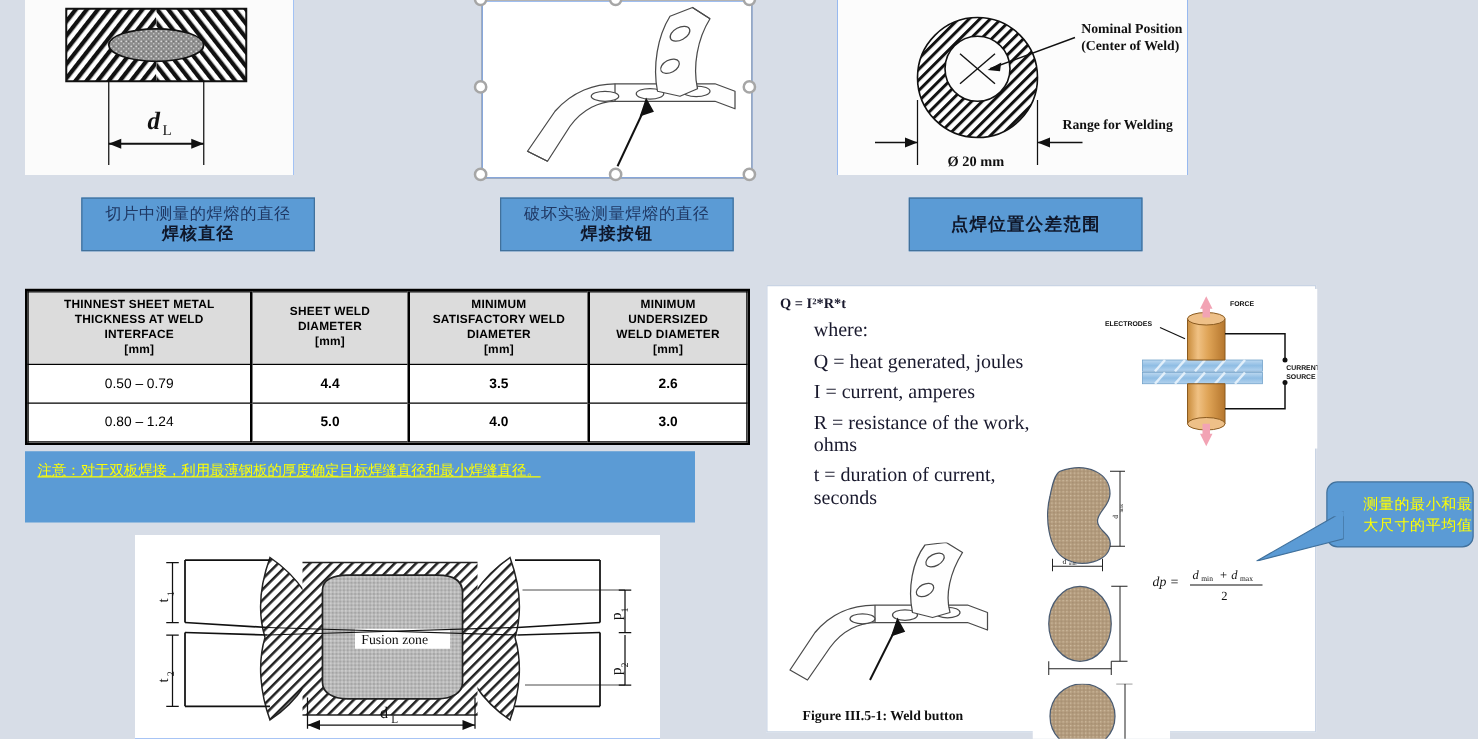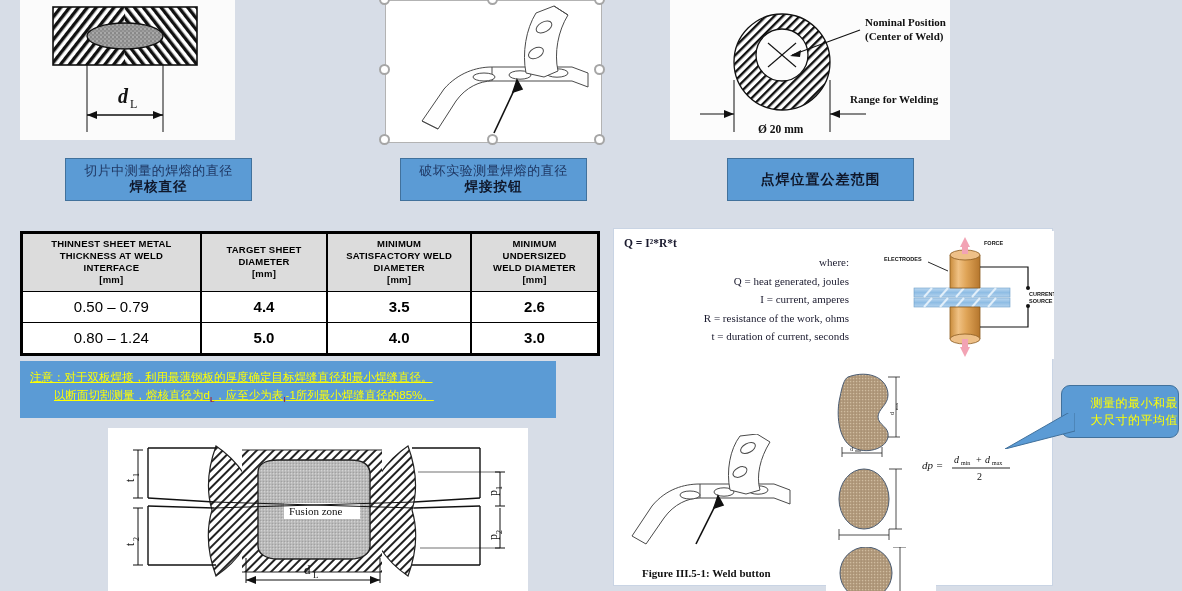--- a/index.html
+++ b/index.html
@@ -38,39 +38,39 @@
   table.weld{border-collapse:collapse;width:100%;height:100%;
     font-family:Liberation Sans, sans-serif;}
   table.weld th{
     background:#dcdcdc;border:1px solid #000;
     font-size:9.5px;font-weight:bold;line-height:1.28;
     padding:4px 3px;text-align:center;vertical-align:middle;
     letter-spacing:.2px;
   }
   table.weld td{
     border:1px solid #000;border-top:1px solid #7f7f7f;
-    font-size:15px;text-align:center;padding:1px 2px;background:#fff;
+    font-size:11px;text-align:center;padding:1px 2px;background:#fff;
   }
   table.weld td.b{font-weight:bold;}
   table.weld .thickcol{border-right:2px solid #000;}
 
   
   .note{
     background:#5b9bd5;color:#ffff00;
     font-size:11.5px;line-height:1.55;padding:8px 10px 6px 10px;
     box-sizing:border-box;
   }
   .note .ind{display:inline-block;width:24px;}
   .note sub{color:#c00000;font-size:8px;}
 
   
   .rightpanel{background:#ffffff;border:1px solid #c9d4e4;box-sizing:border-box;}
   .formula{font-family:"Liberation Serif", serif;color:#1a1a2e;}
   .formula .head{font-size:11.5px;font-weight:bold;margin-bottom:7px;}
-  .formula .ln{font-size:11px;margin-bottom:6.5px;padding-left:27px;text-align:right;}
+  .formula .ln{font-size:16px;margin-bottom:6.5px;padding-left:27px;}
   .figcap{font-family:"Liberation Serif", serif;font-size:11px;font-weight:bold;color:#111;}
 
   
   .callout{
     background:#5b9bd5;border:1px solid #41719c;border-radius:9px;
     color:#ffff00;font-size:12px;line-height:1.35;text-align:center;
     display:flex;align-items:center;justify-content:center;
     letter-spacing:.5px;
   }
   .tail{position:absolute;}
@@ -209,21 +209,21 @@
   <table class="weld">
     <thead>
       <tr>
         <th class="thickcol" style="width:31%;">
           <div>THINNEST SHEET METAL</div>
           <div>THICKNESS AT WELD</div>
           <div>INTERFACE</div>
           <div>[mm]</div>
         </th>
         <th class="thickcol" style="width:22%;">
-          <div>TARGET SHEET</div>
+          <div>SHEET WELD</div>
           <div>DIAMETER</div>
           <div>[mm]</div>
         </th>
         <th class="thickcol" style="width:25%;">
           <div>MINIMUM</div>
           <div>SATISFACTORY WELD</div>
           <div>DIAMETER</div>
           <div>[mm]</div>
         </th>
         <th style="width:22%;">
@@ -246,23 +246,20 @@
         <td class="b thickcol">5.0</td>
         <td class="b thickcol">4.0</td>
         <td class="b">3.0</td>
       </tr>
     </tbody>
   </table>
 </div>
 
 <div class="abs note" style="left:20px;top:361px;width:536px;height:57px;text-decoration:underline;">
   <div>注意：对于双板焊接，利用最薄钢板的厚度确定目标焊缝直径和最小焊缝直径。</div>
-  <div>
-    <span class="ind"></span><span>以断面切割测量，熔核直径为d</span><sub>L</sub><span>，应至少为表</span><sub>I</sub><span>-1所列最小焊缝直径的85%。</span>
-  </div>
 </div>
 
 <div class="abs imgpanel" style="left:108px;top:428px;width:420px;height:163px;">
   <svg width="420" height="163" viewBox="0 0 420 163">
     <defs>
       <pattern id="hz" width="6" height="6" patternTransform="rotate(45)" patternUnits="userSpaceOnUse">
         <rect width="6" height="6" fill="#fff"></rect>
           <rect width="2" height="6" fill="#222"></rect>
       </pattern>
       <pattern id="grain" width="3" height="3" patternUnits="userSpaceOnUse">

